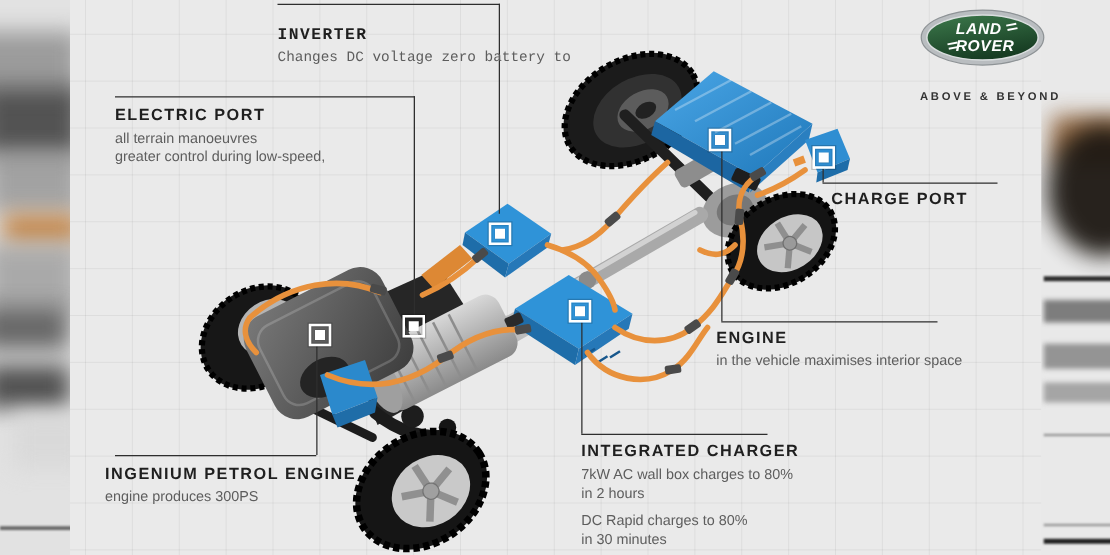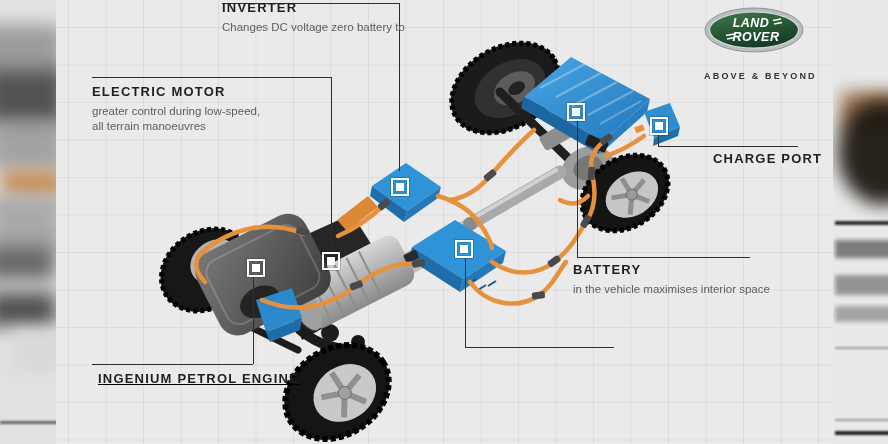--- a/index.html
+++ b/index.html
@@ -28,21 +28,21 @@
   .callout .l{font-size:11.5px;line-height:14.5px;color:#5d5d5d;white-space:nowrap;}
   .callout .gap{margin-top:8px;}
 
   
   .marker{position:absolute;width:14px;height:14px;border:2px solid #fff;
           box-shadow:0 0 0 1px rgba(0,0,0,0.18), inset 0 0 0 1px rgba(0,0,0,0.10);}
   .marker span{position:absolute;left:3px;top:3px;width:8px;height:8px;background:#fff;
           box-shadow:0 0 1px rgba(0,0,0,0.25);}
 
   
-  .brand{position:absolute;left:704px;top:7px;width:100px;text-align:center;}
+  .brand{position:absolute;left:736px;top:7px;width:100px;text-align:center;}
   .brand .tagline{margin-top:14px;font-size:9px;font-weight:bold;letter-spacing:2.2px;
                   color:#333;white-space:nowrap;}
   svg text{font-family:"Liberation Sans",sans-serif;}
   .art{position:absolute;left:0;top:0;}
 </style>
 </head>
 <body>
 
 <div class="stage">
 
@@ -271,43 +271,51 @@
   <div class="marker" style="left:455px;top:240px;">
       <span></span>
     </div>
   <div class="marker" style="left:567px;top:103px;">
       <span></span>
     </div>
   <div class="marker" style="left:650px;top:117px;">
       <span></span>
     </div>
 
-  <div class="callout" style="left:222px;top:0;">
+  <div class="callout" style="left:222px;top:20px;font-family:Liberation Mono, monospace;">
     <div class="t">INVERTER</div>
     <div class="l">Changes DC voltage zero battery to</div>
   </div>
 
   <div class="callout" style="left:92px;top:84px;">
-    <div class="t">ELECTRIC MOTOR</div>
+    <div class="t">ELECTRIC PORT</div>
+    <div class="l">all terrain manoeuvres</div>
     <div class="l">greater control during low-speed,</div>
-    <div class="l">all terrain manoeuvres</div>
-  </div>
-
-  <div class="callout" style="left:713px;top:151px;">
+  </div>
+
+  <div class="callout" style="left:665px;top:151px;">
     <div class="t">CHARGE PORT</div>
   </div>
 
   <div class="callout" style="left:573px;top:262px;">
-    <div class="t">BATTERY</div>
+    <div class="t">ENGINE</div>
     <div class="l">in the vehicle maximises interior space</div>
   </div>
 
-
-  <div class="callout" style="left:98px;top:371px;text-decoration:underline;">
+  <div class="callout" style="left:465px;top:353px;">
+    <div class="t">INTEGRATED CHARGER</div>
+    <div class="l">7kW AC wall box charges to 80%</div>
+    <div class="l">in 2 hours</div>
+    <div class="l gap">DC Rapid charges to 80%</div>
+    <div class="l">in 30 minutes</div>
+  </div>
+
+  <div class="callout" style="left:84px;top:371px;">
     <div class="t">INGENIUM PETROL ENGINE</div>
+    <div class="l">engine produces 300PS</div>
   </div>
 
   <div class="brand">
     <svg width="100" height="46" viewBox="0 0 100 46">
       <ellipse cx="50" cy="23" rx="49" ry="22" fill="#b9bdc0" stroke="#8e9396" stroke-width="1"></ellipse>
       <ellipse cx="50" cy="23" rx="44.5" ry="18" fill="url(#lrGn)"></ellipse>
       <defs>
         <linearGradient id="lrGn" x1="0" y1="0" x2="0.4" y2="1">
           <stop offset="0" stop-color="#3d7a4c"></stop>
             <stop offset="1" stop-color="#173d23"></stop>

